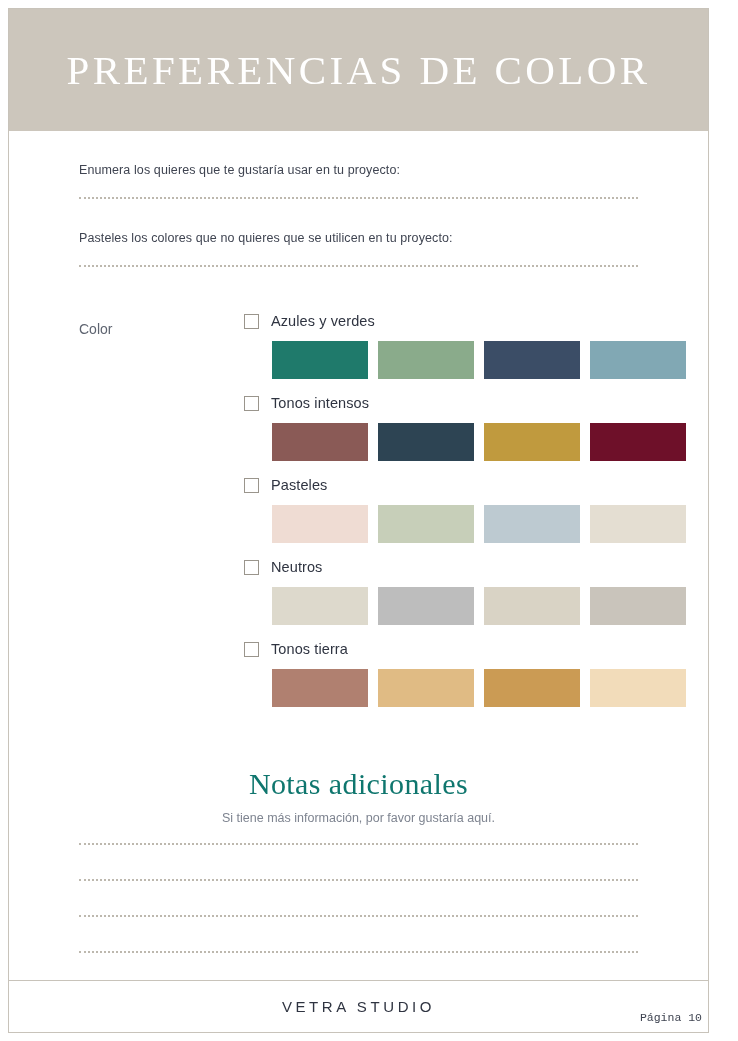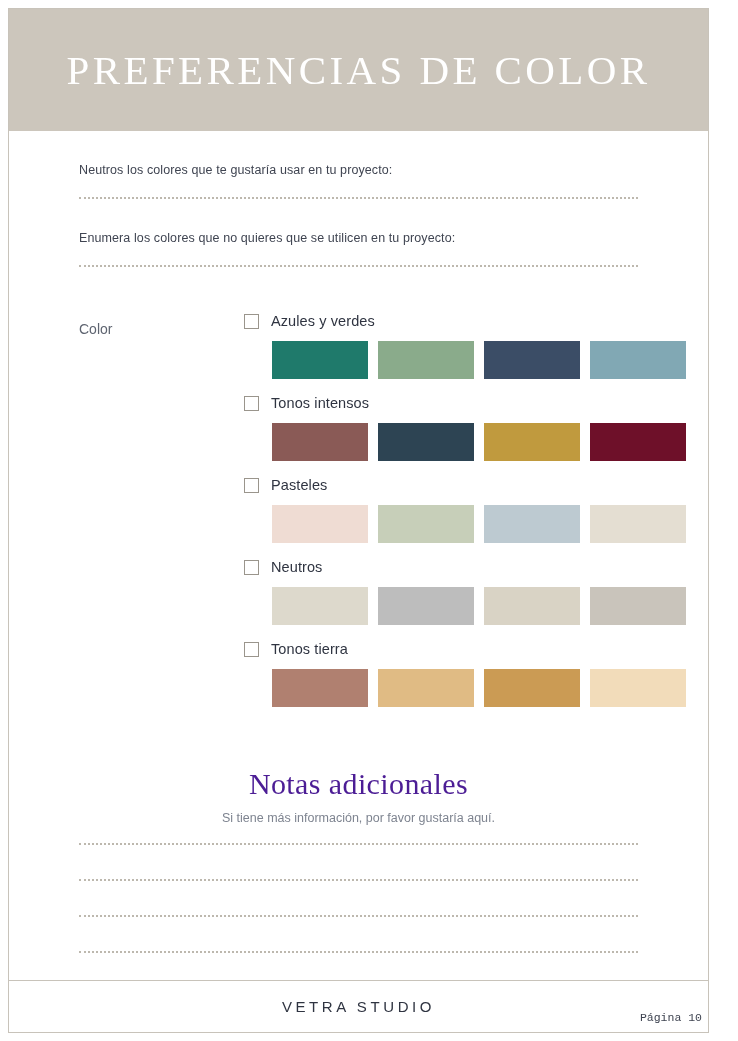--- a/index.html
+++ b/index.html
@@ -95,21 +95,21 @@
   .swatch {
     width: 96px;
     height: 38px;
   }
   
   .notes-title {
     margin-top: 48px;
     text-align: center;
     font-family: "Liberation Serif", serif;
     font-size: 30px;
-    color: #4c1d95;
+    color: #0f766e;
     letter-spacing: 0.4px;
     font-weight: 400;
   }
   .notes-sub {
     margin-top: 10px;
     text-align: center;
     font-size: 12.5px;
     color: #7e8490;
   }
   .notes-lines { margin-top: 18px; }
@@ -144,26 +144,26 @@
 <div id="page">
   <div class="sheet">
 
     <div class="header-band">
       <div class="header-title">PREFERENCIAS DE COLOR</div>
     </div>
 
     <div class="body-area">
 
       <div class="q-block">
-        <div class="q-label">Neutros los colores que te gustaría usar en tu proyecto:</div>
+        <div class="q-label">Enumera los quieres que te gustaría usar en tu proyecto:</div>
         <div class="dotted-line"></div>
       </div>
 
       <div class="q-block">
-        <div class="q-label">Enumera los colores que no quieres que se utilicen en tu proyecto:</div>
+        <div class="q-label">Pasteles los colores que no quieres que se utilicen en tu proyecto:</div>
         <div class="dotted-line"></div>
       </div>
 
       <div class="prefs">
         <div class="prefs-title">
           <div>Color</div>
         </div>
 
         <div class="prefs-list">
 

